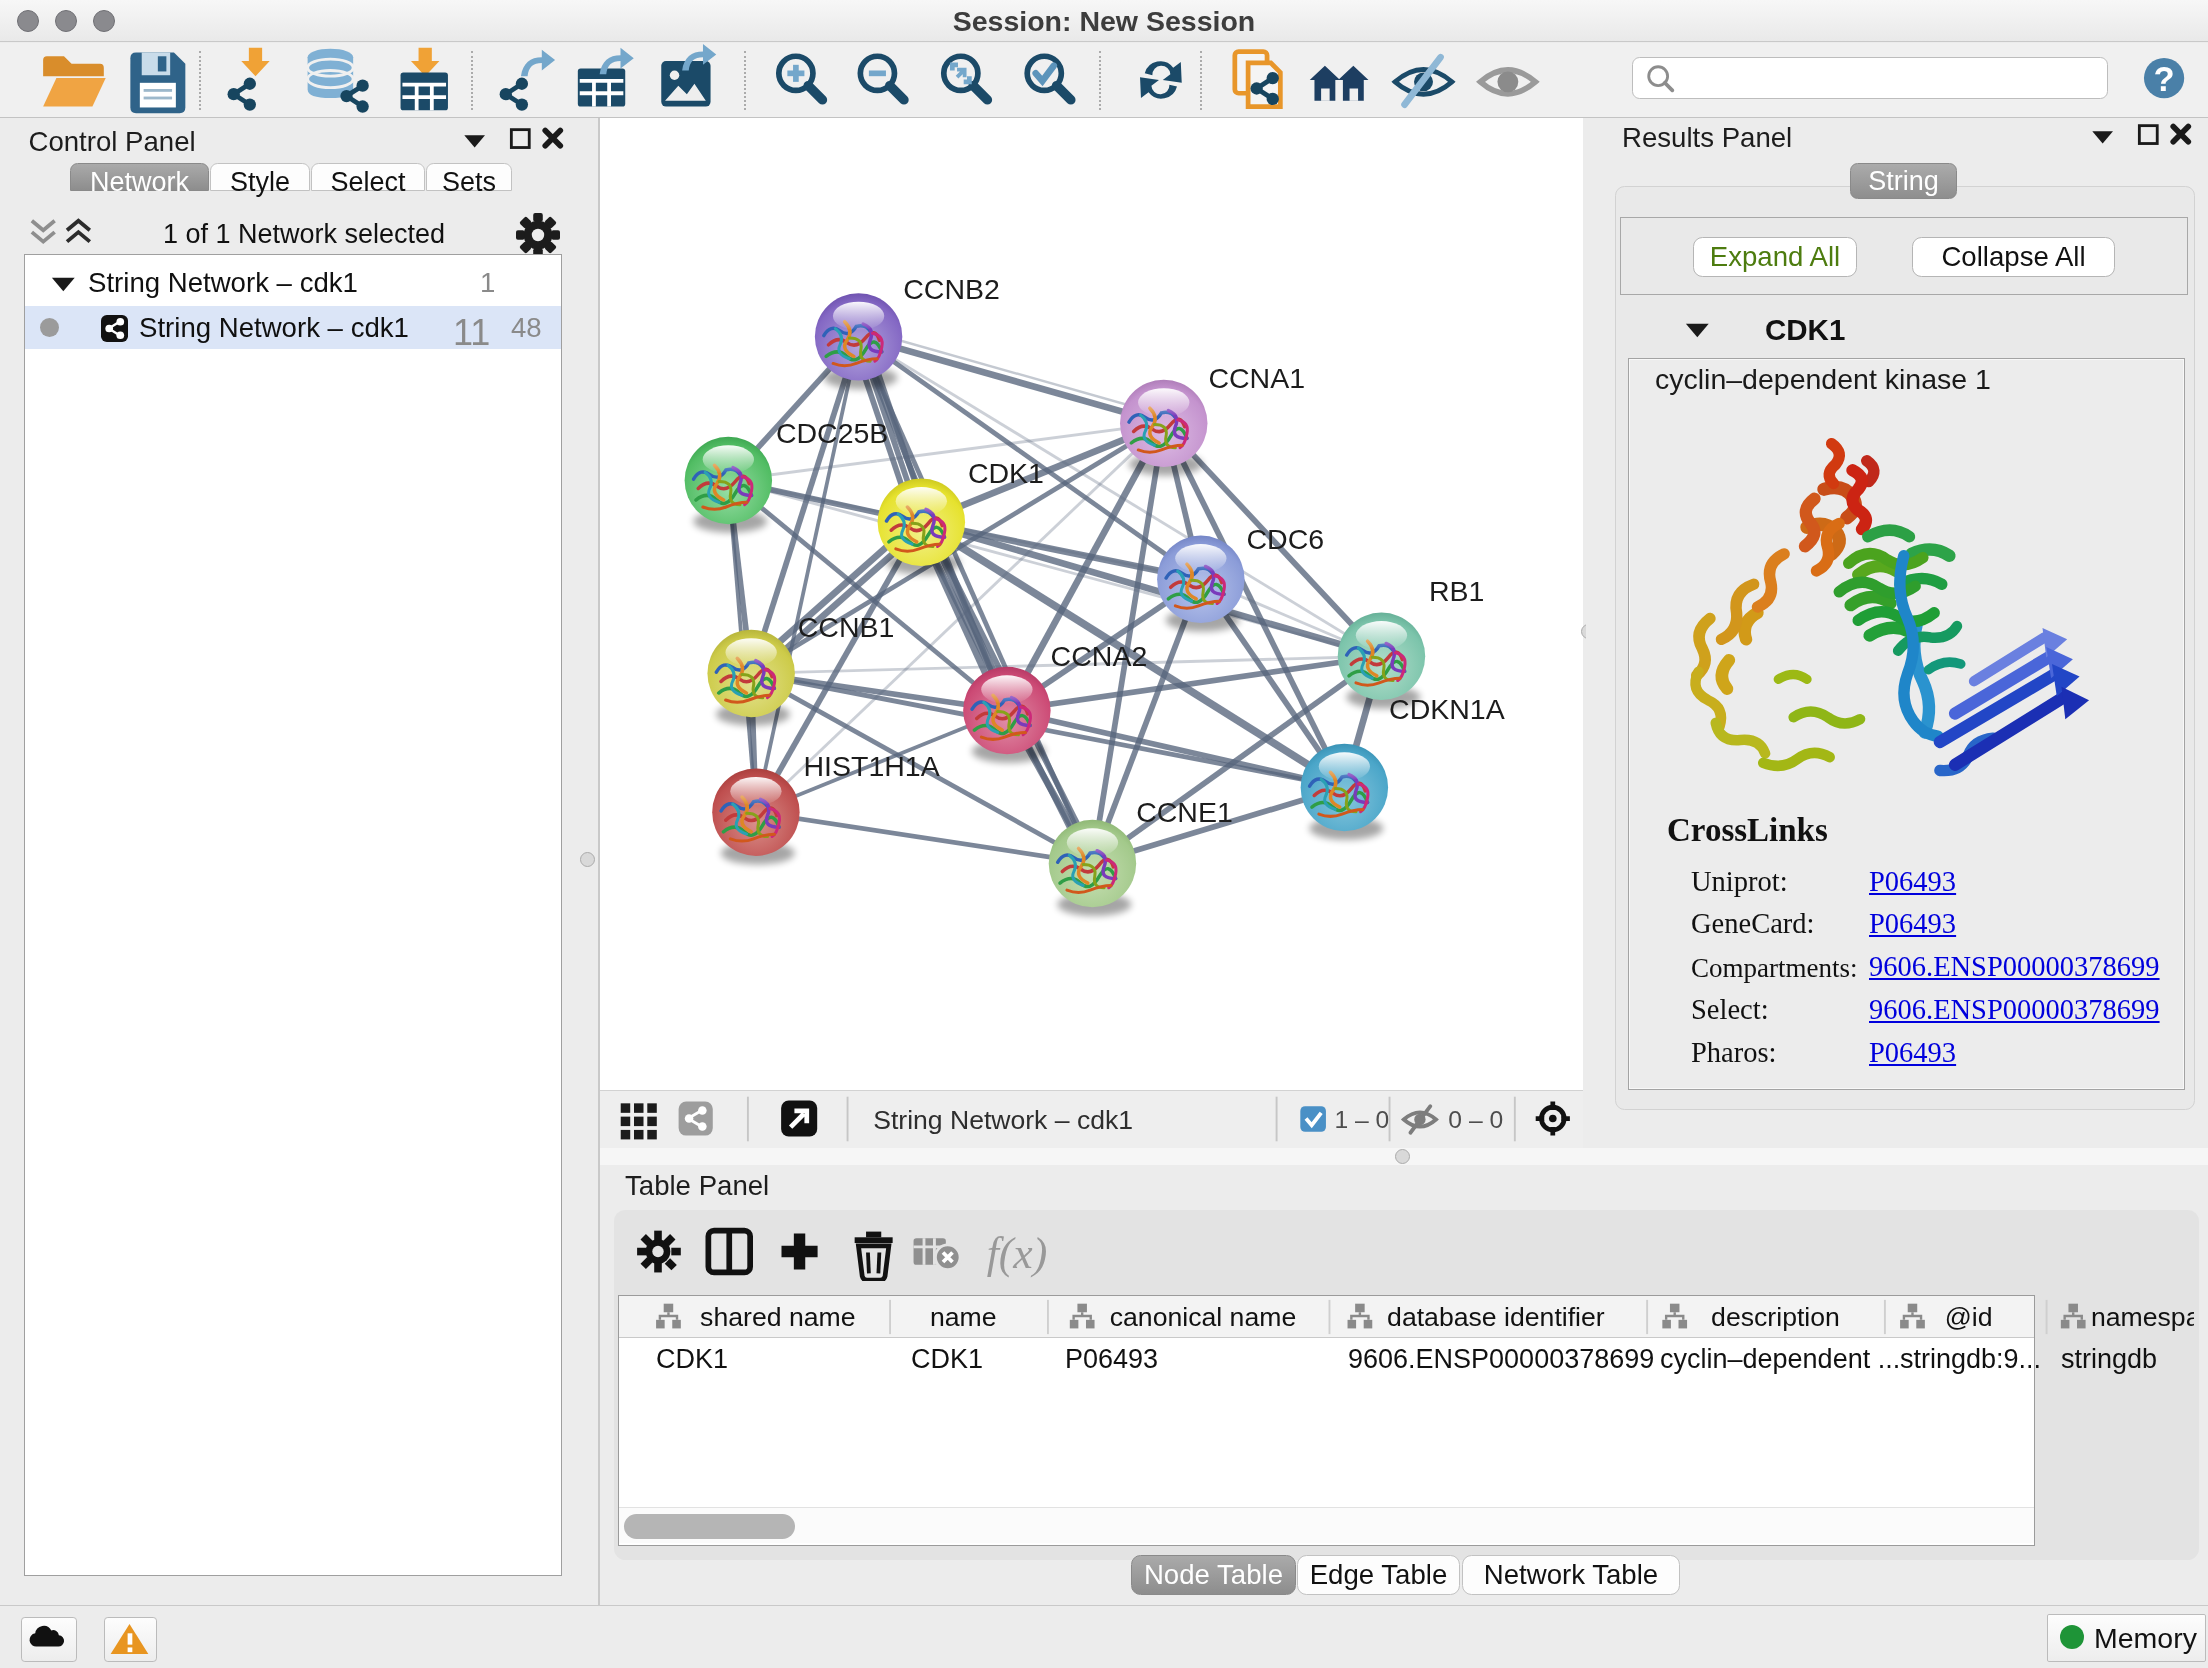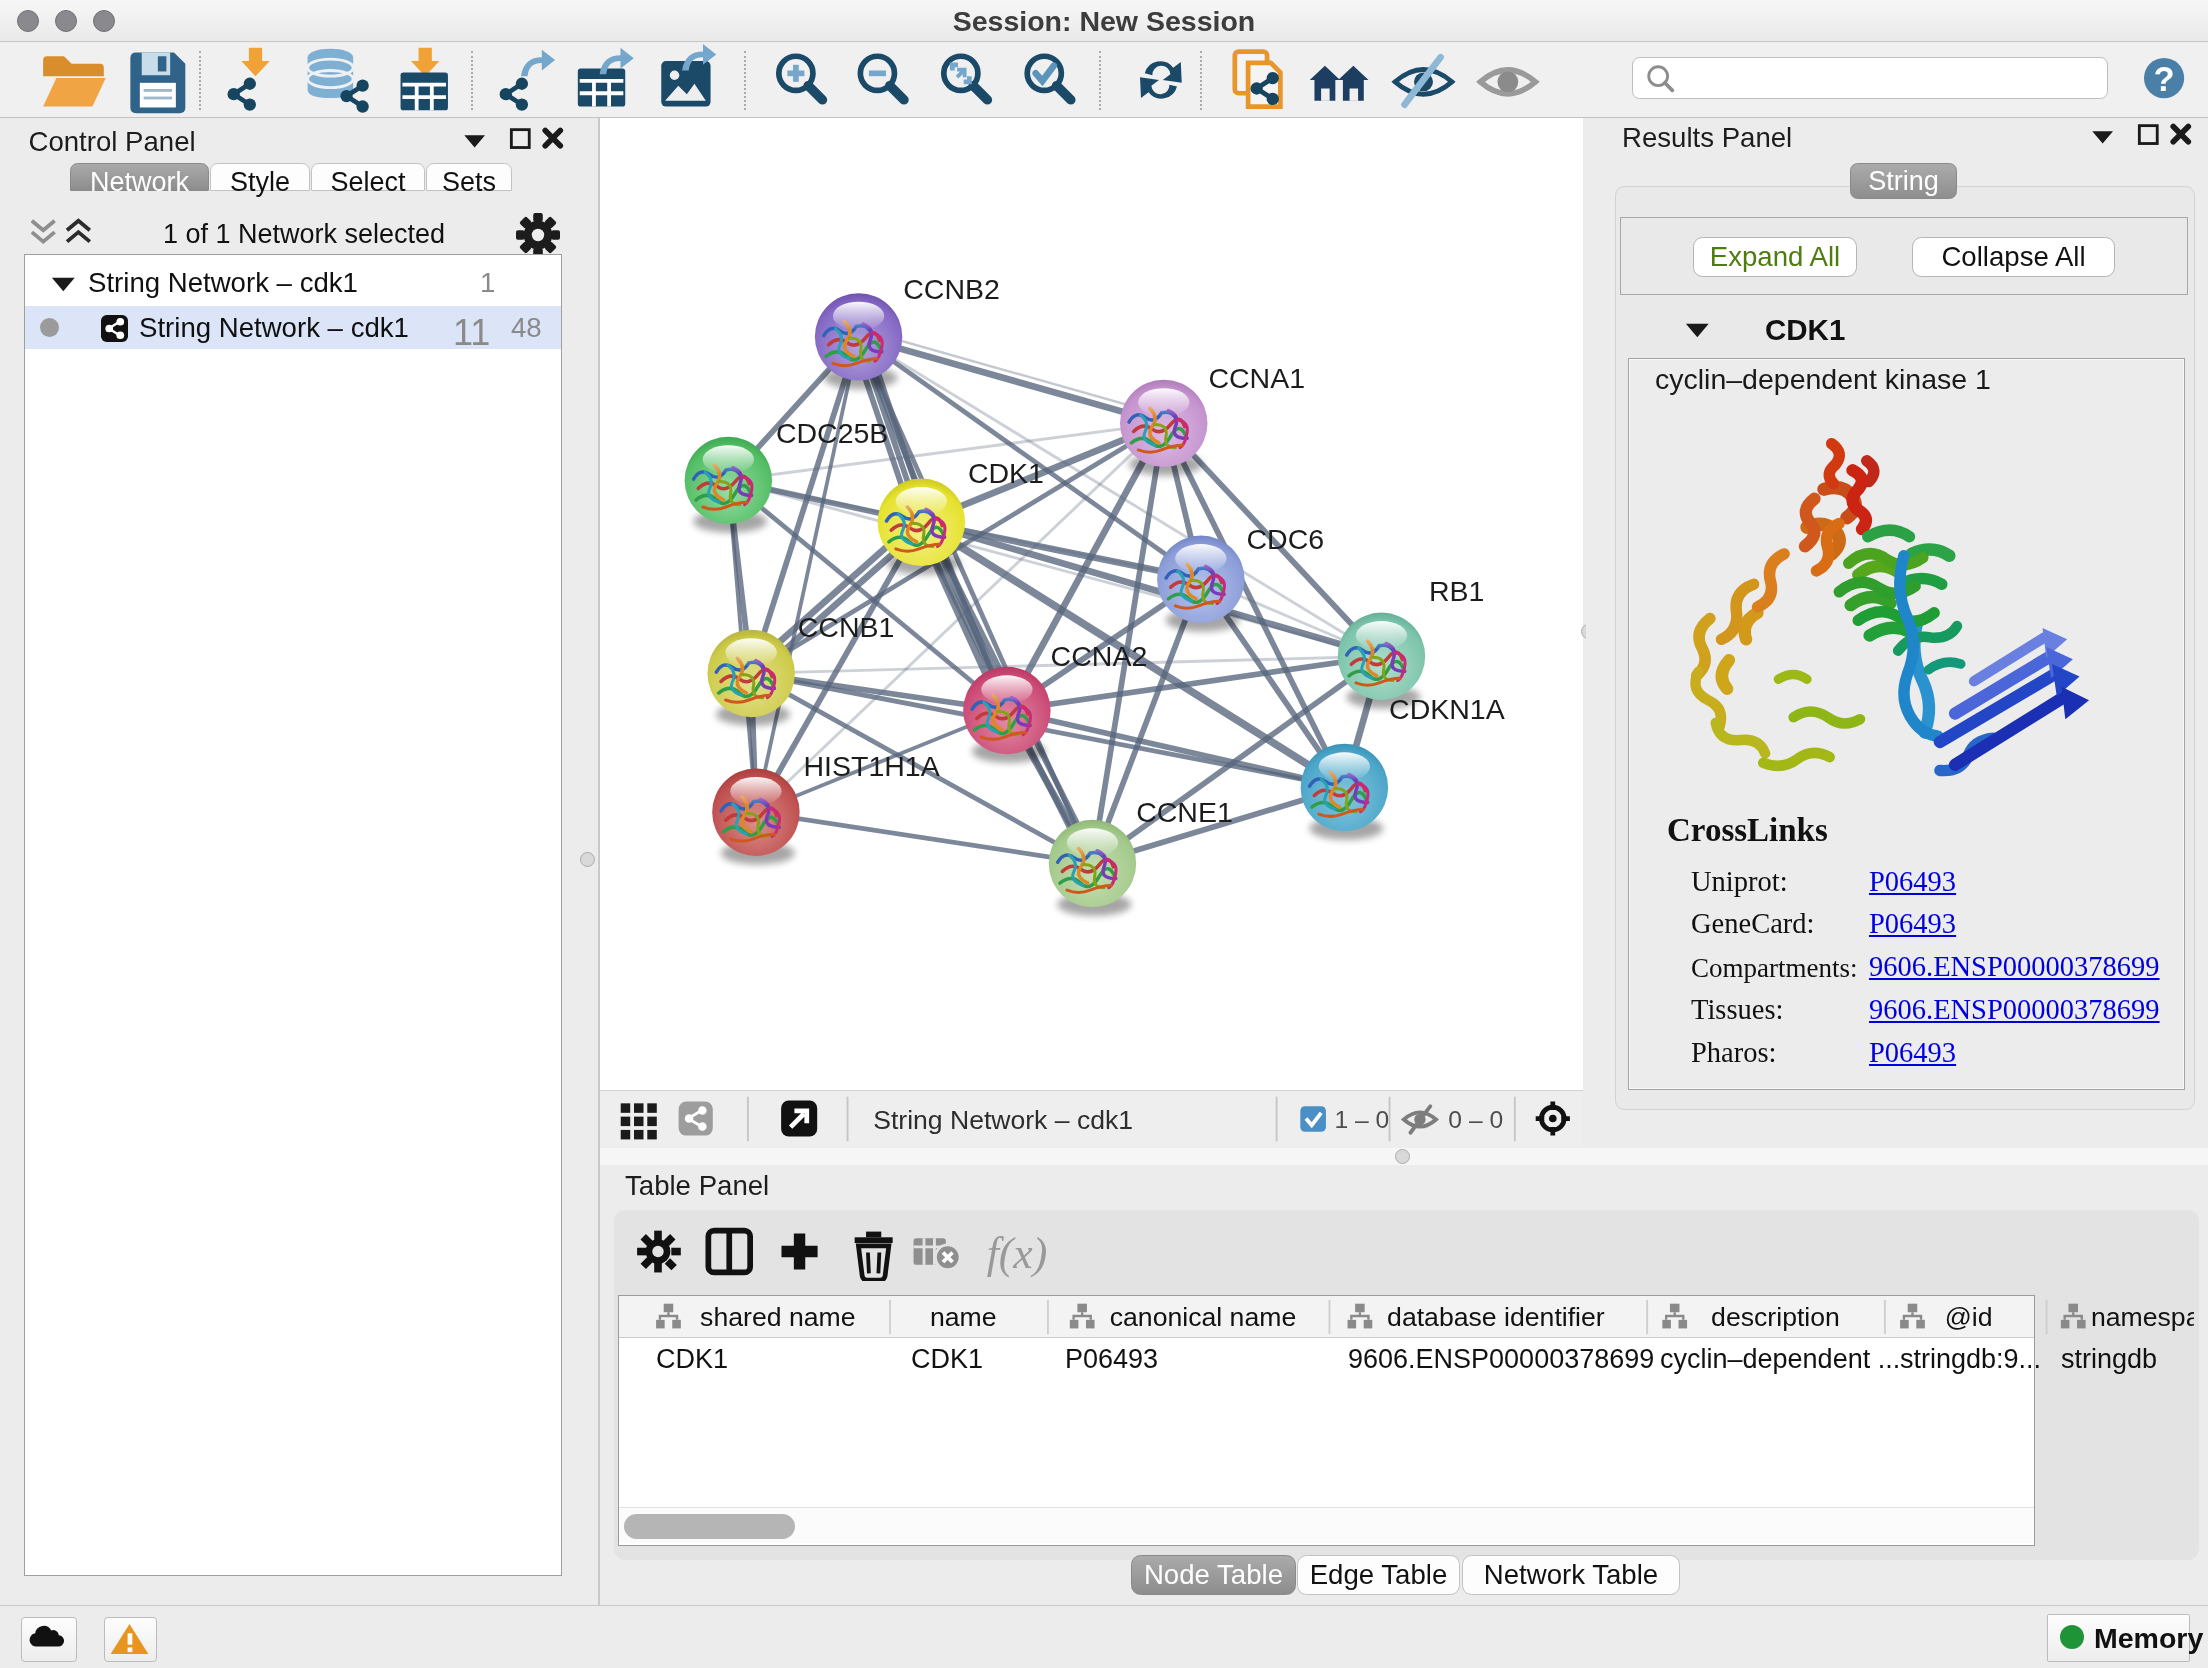--- a/index.html
+++ b/index.html
@@ -577,21 +577,21 @@
     <path d="M400,244 l29,13 -24,21 z" fill="#2246c6"></path>
     <path d="M410,268 l29,14 -25,20 z" fill="#1b2fb4"></path>
   </svg>
   <div style="position:absolute;left:81px;top:694px;font-family:'Liberation Serif',serif;font-size:33px;font-weight:bold;color:#111;">CrossLinks</div>
   <div style="position:absolute;left:105px;top:748px;font-family:'Liberation Serif',serif;font-size:28.5px;color:#111;">Uniprot:</div>
   <div style="position:absolute;left:283px;top:748px;font-family:'Liberation Serif',serif;font-size:28.5px;"><a class="link">P06493</a></div>
   <div style="position:absolute;left:105px;top:790px;font-family:'Liberation Serif',serif;font-size:28.5px;color:#111;">GeneCard:</div>
   <div style="position:absolute;left:283px;top:790px;font-family:'Liberation Serif',serif;font-size:28.5px;"><a class="link">P06493</a></div>
   <div style="position:absolute;left:105px;top:835px;font-family:'Liberation Serif',serif;font-size:27px;color:#111;">Compartments:</div>
   <div style="position:absolute;left:283px;top:833px;font-family:'Liberation Serif',serif;font-size:28.5px;"><a class="link">9606.ENSP00000378699</a></div>
-  <div style="position:absolute;left:105px;top:876px;font-family:'Liberation Serif',serif;font-size:28.5px;color:#111;">Tissues:</div>
+  <div style="position:absolute;left:105px;top:876px;font-family:'Liberation Serif',serif;font-size:28.5px;color:#111;">Select:</div>
   <div style="position:absolute;left:283px;top:876px;font-family:'Liberation Serif',serif;font-size:28.5px;"><a class="link">9606.ENSP00000378699</a></div>
   <div style="position:absolute;left:105px;top:919px;font-family:'Liberation Serif',serif;font-size:28.5px;color:#111;">Pharos:</div>
   <div style="position:absolute;left:283px;top:919px;font-family:'Liberation Serif',serif;font-size:28.5px;"><a class="link">P06493</a></div>
 </div>
 <div id="tablepanel">
   <div class="paneltitle" style="position:absolute;left:25px;top:4.8px;">Table Panel</div>
   <div style="position:absolute;left:14.3px;top:45px;width:1585px;height:350px;background:#e3e3e3;border-radius:11.4px;"></div>
   <svg width="476" height="57" style="position:absolute;left:28.5px;top:59px;" viewBox="0 0 500 60">
     <g fill="#111">
       <circle cx="30" cy="29" r="13"></circle>
@@ -713,18 +713,18 @@
         <path d="M16,30 a7,7 0 0 1 -2,-14 a9,9 0 0 1 17,-3 a6,6 0 0 1 8,5 a6,6 0 0 1 -1,12 z" fill="#111"></path>
       </svg>
   </div>
   <div class="sbtn" style="left:104px;width:53px;">
     <svg width="49" height="41" viewBox="0 0 52 43">
       <path d="M26,6 L46,38 H6 z" fill="#e89520"></path>
       <rect x="24" y="16" width="5" height="12" fill="#fff"></rect>
         <rect x="24" y="31" width="5" height="5" fill="#fff"></rect>
     </svg>
   </div>
-  <div class="sbtn" style="left:2047px;top:7.6px;width:143px;height:48px;border-radius:1.9px;font-weight:bold;">
+  <div class="sbtn" style="left:2047px;top:7.6px;width:159px;height:48px;border-radius:1.9px;">
     <div style="position:absolute;left:12.4px;top:10.5px;width:24px;height:24px;border-radius:50%;background:#1e9437;"></div>
     <span style="position:absolute;left:46px;top:7.6px;font-size:28.5px;color:#111;">Memory</span>
   </div>
 </div>
 
 
 </body></html>

